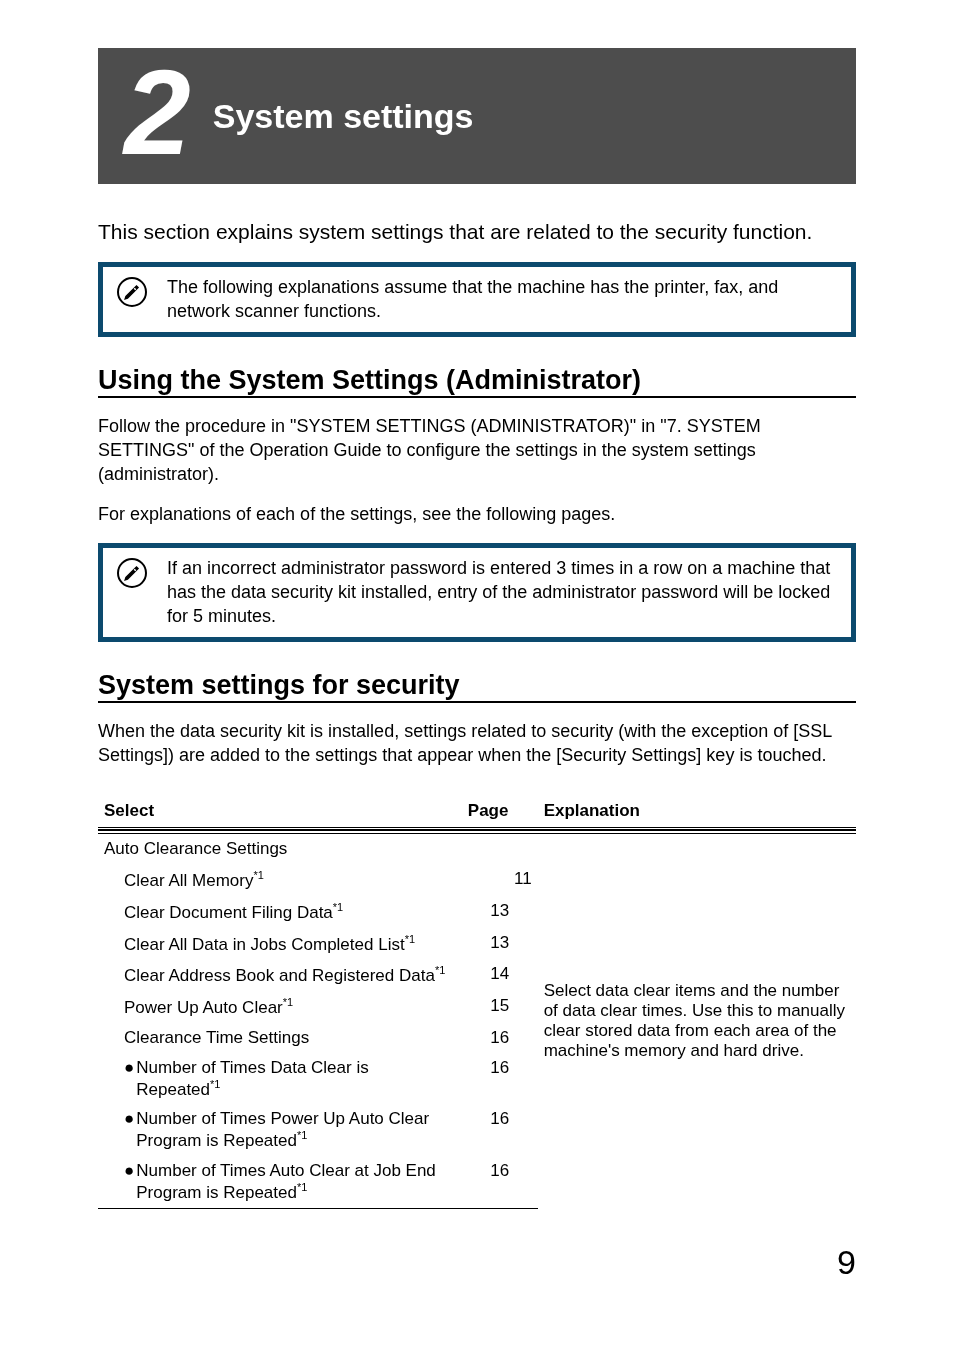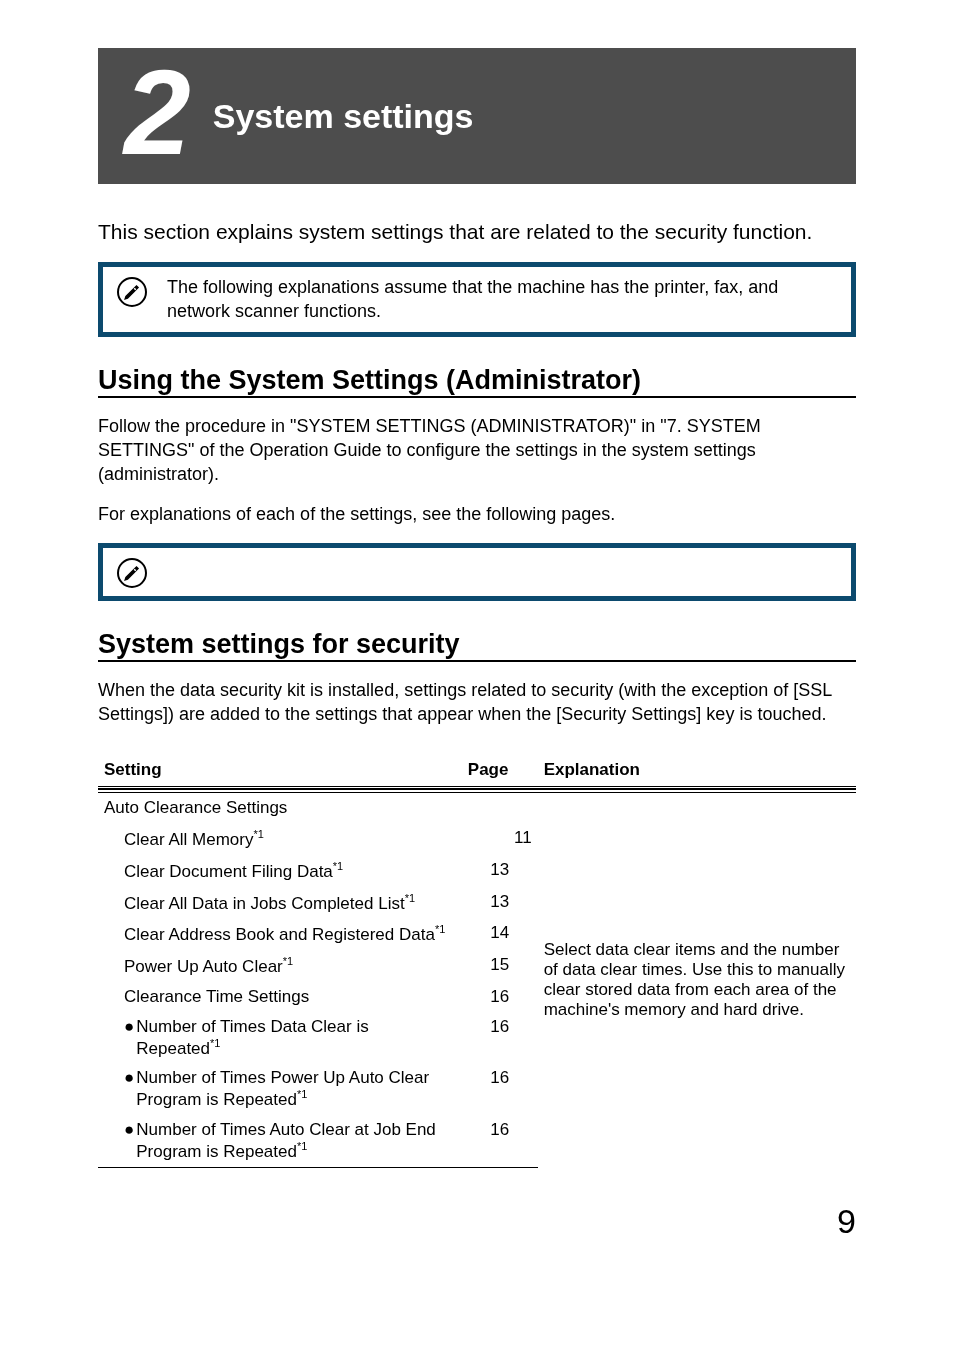--- a/index.html
+++ b/index.html
@@ -134,29 +134,30 @@
 
 <div class="note-box">
   <div class="pencil-wrap">
     <div class="pencil-circle">
       <svg viewBox="0 0 24 24" fill="none" stroke="#000" stroke-width="2">
         <path d="M3 21 L6 20 L20 6 L18 4 L4 18 Z" fill="#000"></path>
         <path d="M15 7 L17 9" stroke="#fff"></path>
       </svg>
     </div>
   </div>
+  <div class="note-text">If an incorrect administrator password is entered 3 times in a row on a machine that has the data security kit installed, entry of the administrator password will be locked for 5 minutes.</div>
 </div>
 
 <h2 class="section-heading">System settings for security</h2>
 <p class="body-text" style="margin-bottom:30px;">When the data security kit is installed, settings related to security (with the exception of [SSL Settings]) are added to the settings that appear when the [Security Settings] key is touched.</p>
 
 <table class="settings-table">
   <thead>
     <tr>
-      <th class="col-setting">Setting</th>
+      <th class="col-setting">Select</th>
       <th class="col-page" style="text-align:left;">Page</th>
       <th class="col-explanation">Explanation</th>
     </tr>
   </thead>
   <tbody id="settings-body">
     <tr>
         <td colspan="3" style="padding:0;">
           <div class="double-rule"></div>
         </td>
       </tr>

